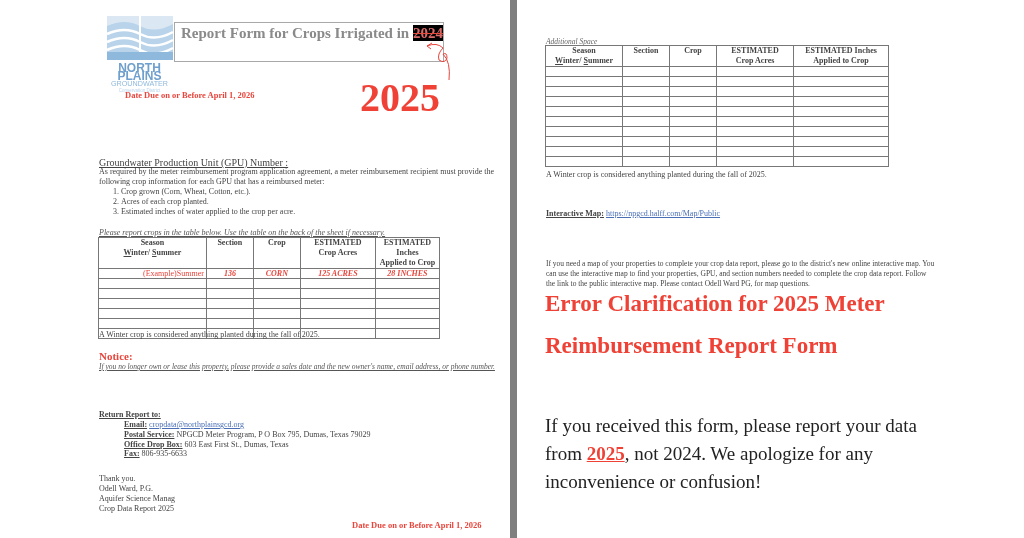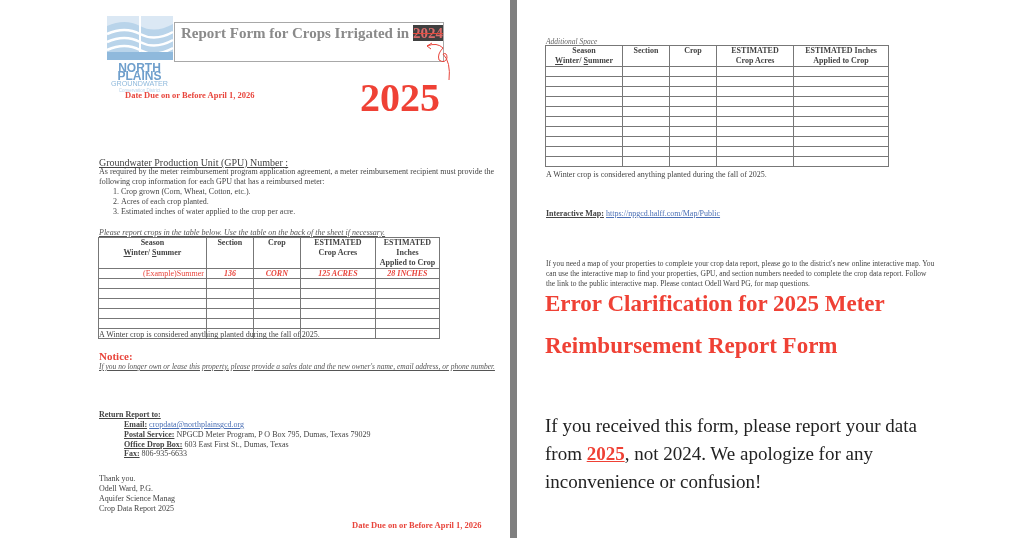--- a/index.html
+++ b/index.html
@@ -6,21 +6,21 @@
   body { width:1024px; height:538px; position:relative; overflow:hidden; background:#ffffff; font-family:"Liberation Serif", serif; color:#333; }
   .abs { position:absolute; }
 
   
   .divider { left:510px; top:0; width:7px; height:538px; background:#7f7f7f; }
 
   
   .logo { left:103px; top:16px; width:73px; height:66px; }
   .title-box { left:174px; top:22px; width:270px; height:40px; border:1px solid #a8a8a8; padding:2px 6px; box-sizing:border-box; }
   .title-box .t1 { font-family:"Liberation Serif", serif; font-weight:bold; color:#8a8a8a; font-size:15px; line-height:17px; white-space:nowrap; }
-  .title-box .old-year { background:#404040; color:#d96a6a; text-decoration:line-through; text-decoration-color:#e24a3b; }
+  .title-box .old-year { background:#000000; color:#d96a6a; text-decoration:line-through; text-decoration-color:#e24a3b; }
   .due-top { left:125px; top:90px; font-size:8.5px; font-weight:bold; color:#e8453c; }
   .big-year { left:360px; top:78px; font-size:40px; font-weight:bold; color:#ef4135; line-height:40px; }
   .arrow-svg { left:425px; top:40px; width:30px; height:44px; }
 
   .gpu { left:99px; top:157px; font-size:10px; color:#444;text-decoration:underline; }
   .req { left:99px; top:167px; width:400px; font-size:8px; line-height:10px; color:#444; }
   .req ol { margin:0; padding-left:22px; }
   .req li { line-height:10px; }
   .instr { left:99px; top:228px; font-size:8px; font-style:italic; text-decoration:underline; color:#555; }
 

